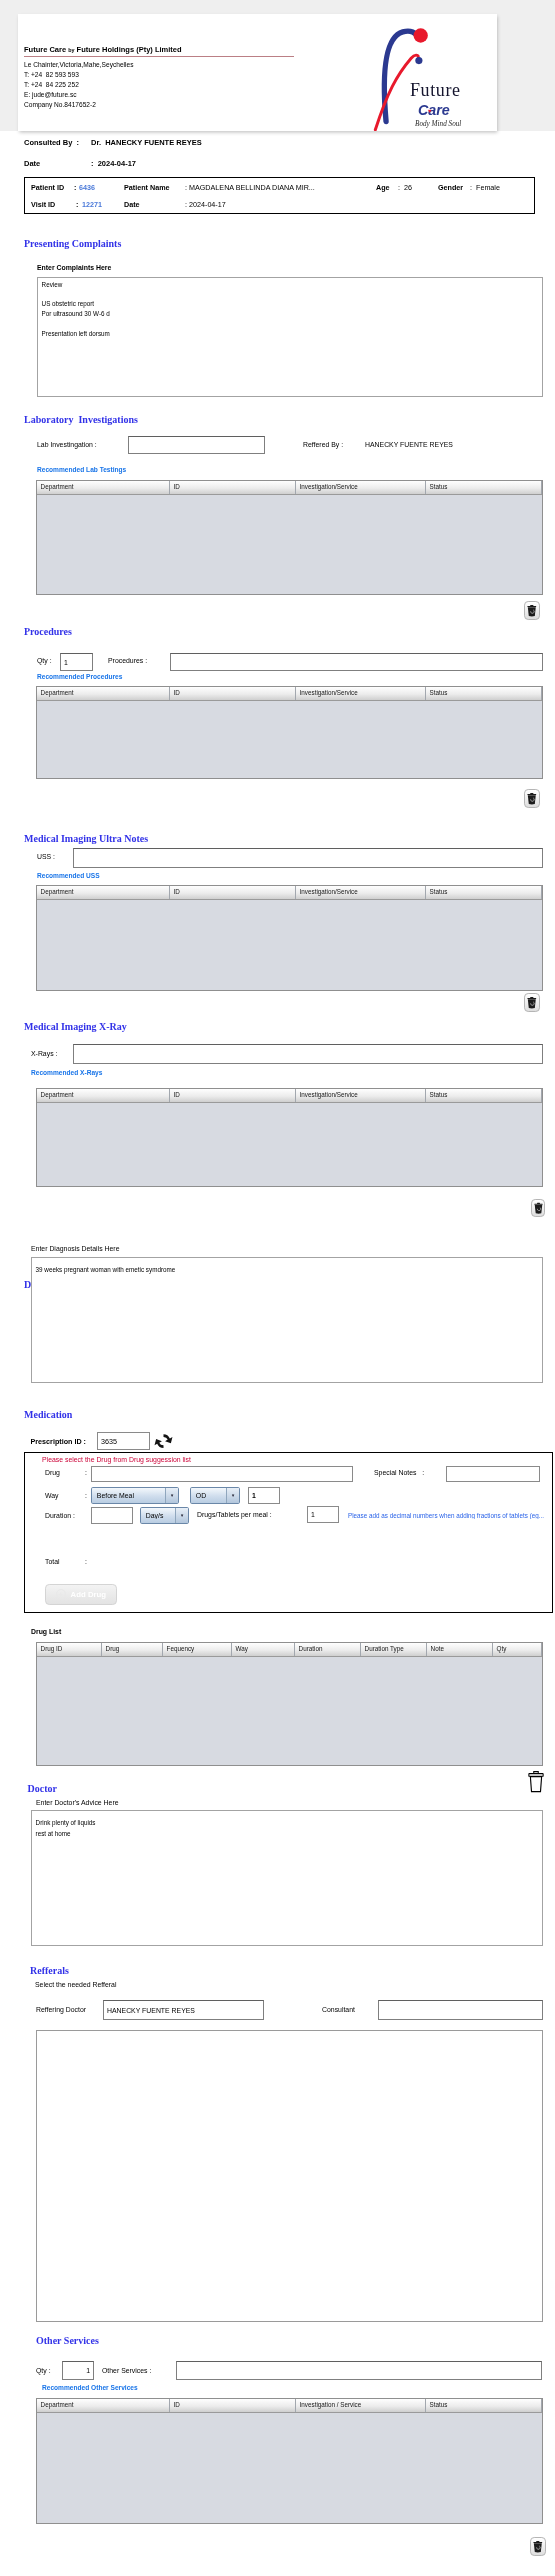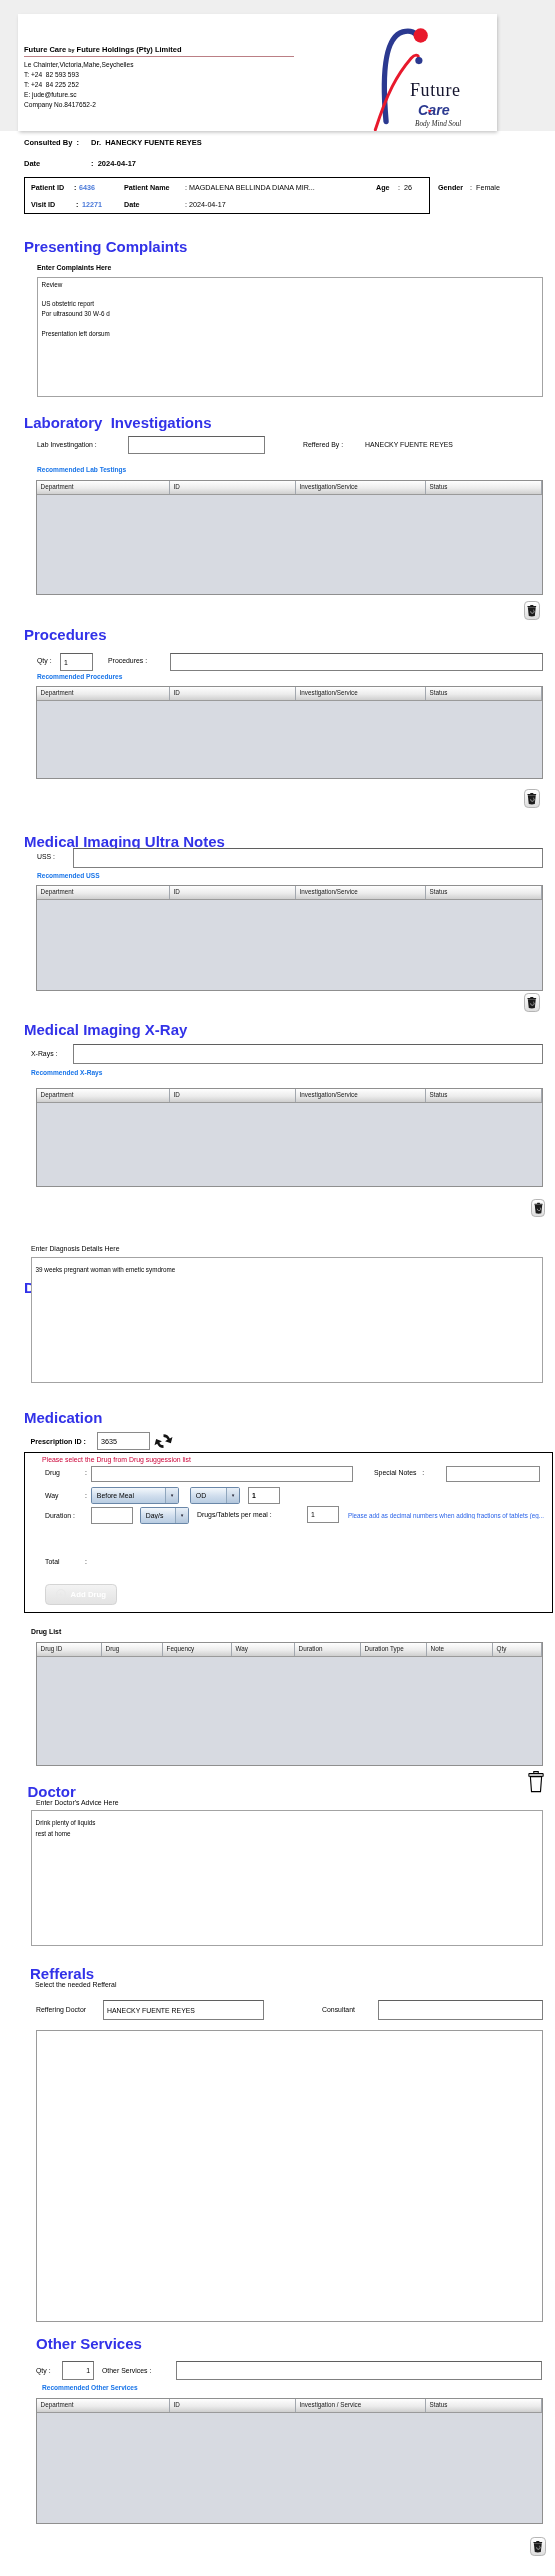--- a/index.html
+++ b/index.html
@@ -11,25 +11,25 @@
   .co-underline{position:absolute;left:6px;top:42px;width:270px;border-bottom:1.2px solid #bb7f85;}
   .co-line{position:absolute;left:6px;font-size:6.6px;white-space:pre;}
   .logo-wrap{position:absolute;left:350px;top:6px;width:129px;height:111px;}
   .logo-future{position:absolute;left:42px;top:60px;font-family:"Liberation Serif",serif;font-size:18px;color:#15152e;letter-spacing:0.6px;}
   .logo-care{position:absolute;left:50px;top:82px;font-size:14.3px;font-weight:bold;font-style:italic;color:#2b3990;}
   .logo-heart{position:absolute;left:60px;top:88px;font-size:6px;color:#e8192c;}
   .logo-tag{position:absolute;left:47px;top:100px;font-family:"Liberation Serif",serif;font-style:italic;font-size:7.2px;color:#2a2a2a;}
   .lbl{position:absolute;font-size:6.9px;white-space:pre;}
   .lbl-b{font-weight:bold;}
   .big-lbl{position:absolute;font-size:7.5px;font-weight:bold;white-space:pre;}
-  .pbox{position:absolute;left:24px;top:177px;width:406px;height:37px;border:1.2px solid #000;background:#fff;box-sizing:border-box;}
+  .pbox{position:absolute;left:24px;top:177px;width:511px;height:37px;border:1.2px solid #000;background:#fff;box-sizing:border-box;}
   .pbox span{position:absolute;font-size:7.2px;white-space:pre;}
   .pb{font-weight:bold;}
   .blue-id{color:#4a79d9;font-weight:bold;}
-  .sec-h1{position:absolute;font-size:15px;font-weight:bold;color:#3232e8;white-space:pre;}
+  .sec-h1{position:absolute;font-size:10px;font-weight:bold;color:#3232e8;white-space:pre;font-family:Liberation Serif, serif;}
   .link{position:absolute;font-size:6.6px;font-weight:bold;color:#1874e8;white-space:pre;}
   .ta{position:absolute;box-sizing:border-box;border:0.6px solid #a3a3a3;font:6.3px/1.55 "Liberation Sans",sans-serif;padding:1.8px 3.6px;resize:none;background:#fff;color:#000;}
   .tb{position:absolute;box-sizing:border-box;border:0.6px solid #7f7f7f;border-top:1.2px solid #5f5f5f;background:#fff;font:6.9px "Liberation Sans",sans-serif;padding:1.2px 3px;color:#000;}
   .tb2{position:absolute;box-sizing:border-box;border:0.6px solid #8a8a8a;background:#fff;font:6.9px "Liberation Sans",sans-serif;padding:1.2px 3px;color:#000;}
   .grid{position:absolute;border:0.6px solid #8f8f8f;background:#d7dae1;box-sizing:border-box;}
   .grid-head{display:flex;height:13px;border-bottom:0.6px solid #9a9a9a;}
   .gh{box-sizing:border-box;padding:2.4px 3.6px;border-right:0.6px solid #a2a7ae;font-size:6.3px;color:#161616;background:linear-gradient(#fefefe 0%,#ececec 55%,#cfcfcf 100%);white-space:nowrap;overflow:hidden;}
   .grid-body{width:100%;}
   .trash-btn{position:absolute;width:15.5px;height:19px;border:0.6px solid #b5b5b5;border-radius:4.2px;background:linear-gradient(#ffffff,#dedede);display:flex;align-items:center;justify-content:center;cursor:pointer;box-sizing:border-box;}
   .trash-plain{position:absolute;display:flex;align-items:center;justify-content:center;cursor:pointer;}

